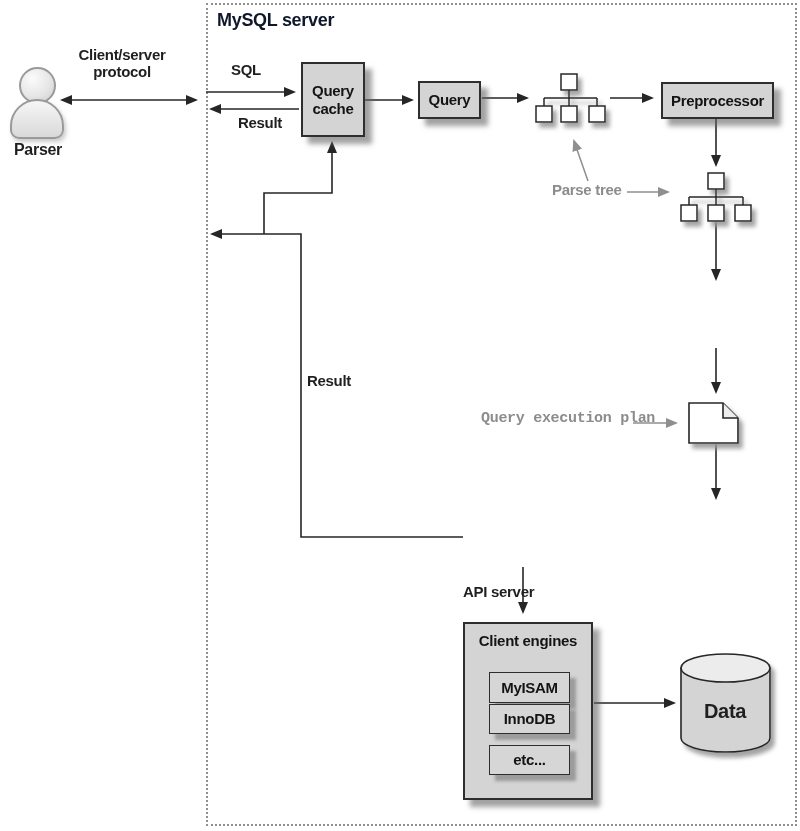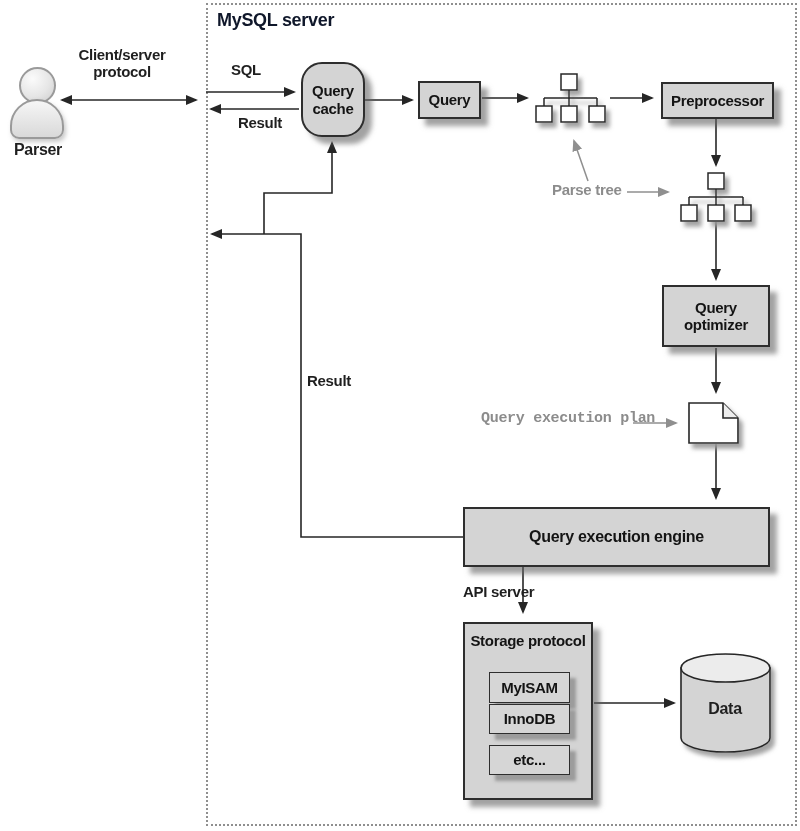--- a/index.html
+++ b/index.html
@@ -118,32 +118,30 @@
     <div>protocol</div>
   </div>
 
   <div class="lbl" style="left:231px;top:61px;">SQL</div>
   <div class="lbl" style="left:238px;top:114px;">Result</div>
   <div class="lbl" style="left:307px;top:372px;">Result</div>
   <div class="lbl gray" style="left:552px;top:181px;">Parse tree</div>
   <div class="lbl gray" style="left:481px;top:410px;font-family:Liberation Mono, monospace;">Query execution plan</div>
   <div class="lbl" style="left:463px;top:583px;">API server</div>
 
-  <div class="node" style="left:301px;top:62px;width:64px;height:75px;padding:0 4px;border-radius:21px;">Query cache</div>
+  <div class="node" style="left:301px;top:62px;width:64px;height:75px;padding:0 4px;">Query cache</div>
 
   <div class="node" style="left:418px;top:81px;width:63px;height:38px;">Query</div>
 
   <div class="node" style="left:661px;top:82px;width:113px;height:37px;">Preprocessor</div>
 
-  <div class="node" style="left:662px;top:285px;width:108px;height:62px;padding:0 18px;">Query optimizer</div>
 
-  <div class="node engine" style="left:463px;top:507px;width:307px;height:60px;">Query execution engine</div>
 
   <div class="node" style="left:463px;top:622px;width:130px;height:178px;">
-    <div class="storage-title">Storage protocol</div>
+    <div class="storage-title">Client engines</div>
     <div class="subnode" style="left:24px;top:38px;width:81px;height:31px;margin-top:10px;">MyISAM</div>
     <div class="subnode" style="left:24px;top:80px;width:81px;height:30px;">InnoDB</div>
     <div class="subnode" style="left:24px;top:121px;width:81px;height:30px;">etc...</div>
   </div>
 
-  <div class="lbl center" style="left:681px;top:700px;width:88px;font-size:16px;">Data</div>
+  <div class="lbl center" style="left:681px;top:700px;width:88px;font-size:20px;">Data</div>
 
 </div>
 
 </body></html>

